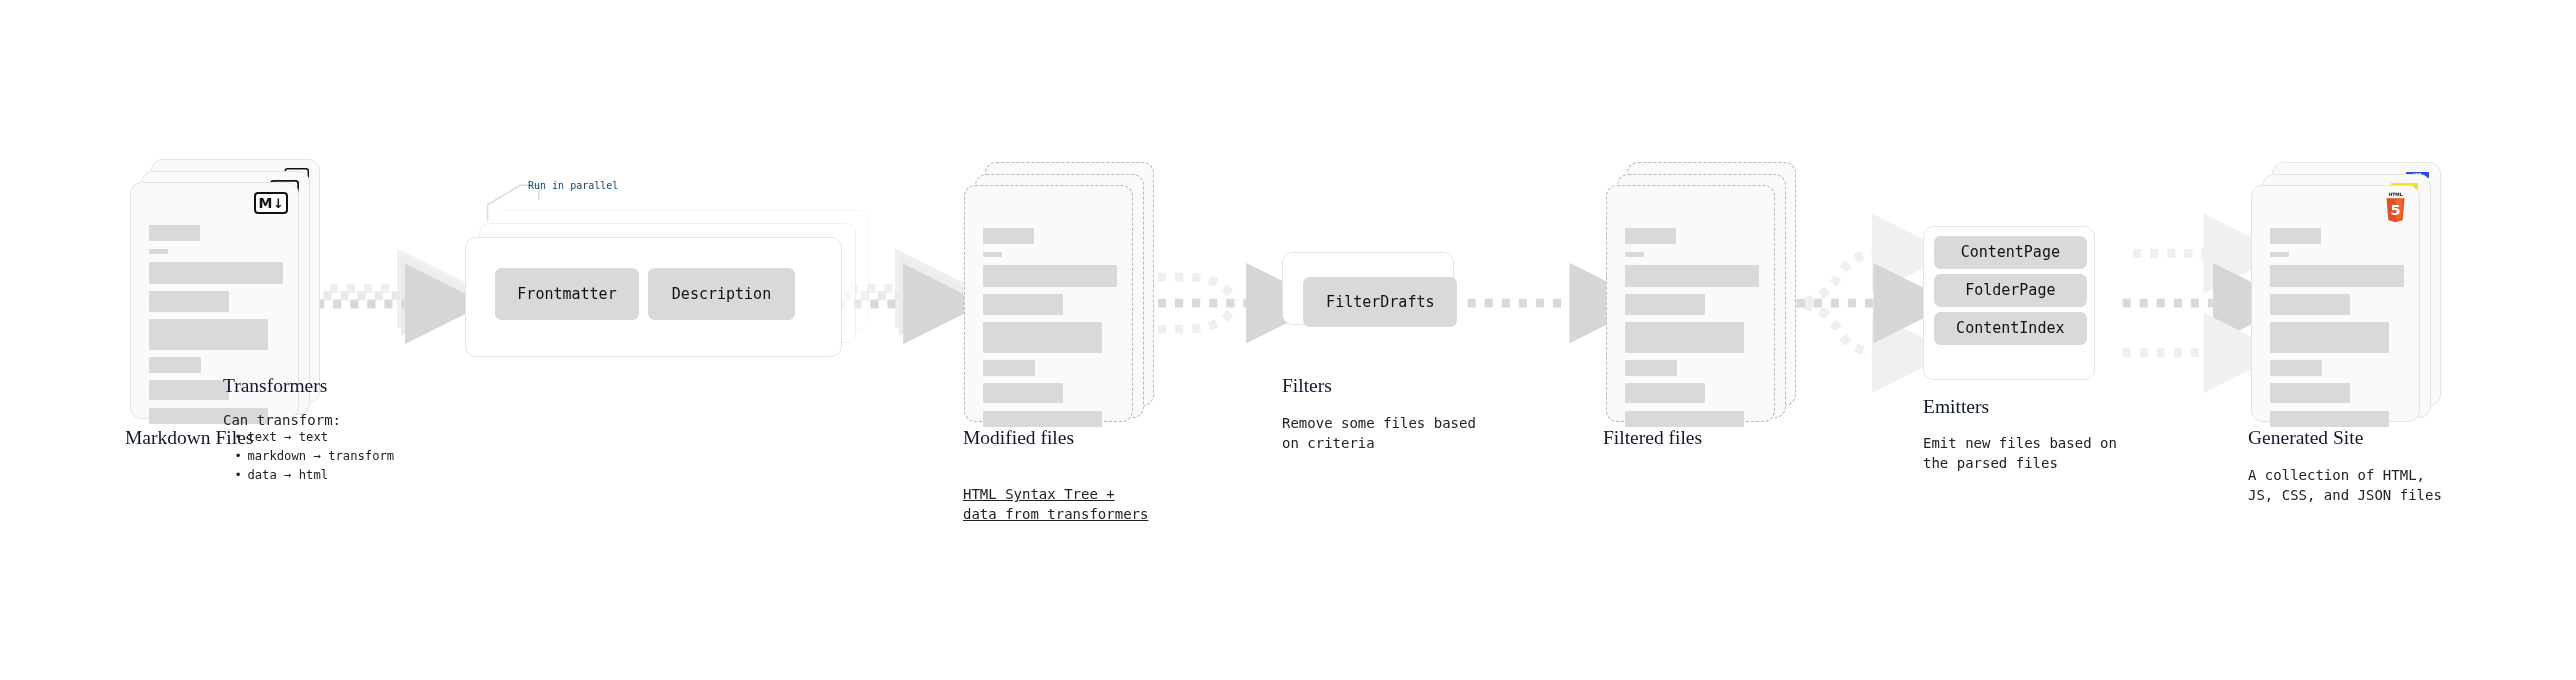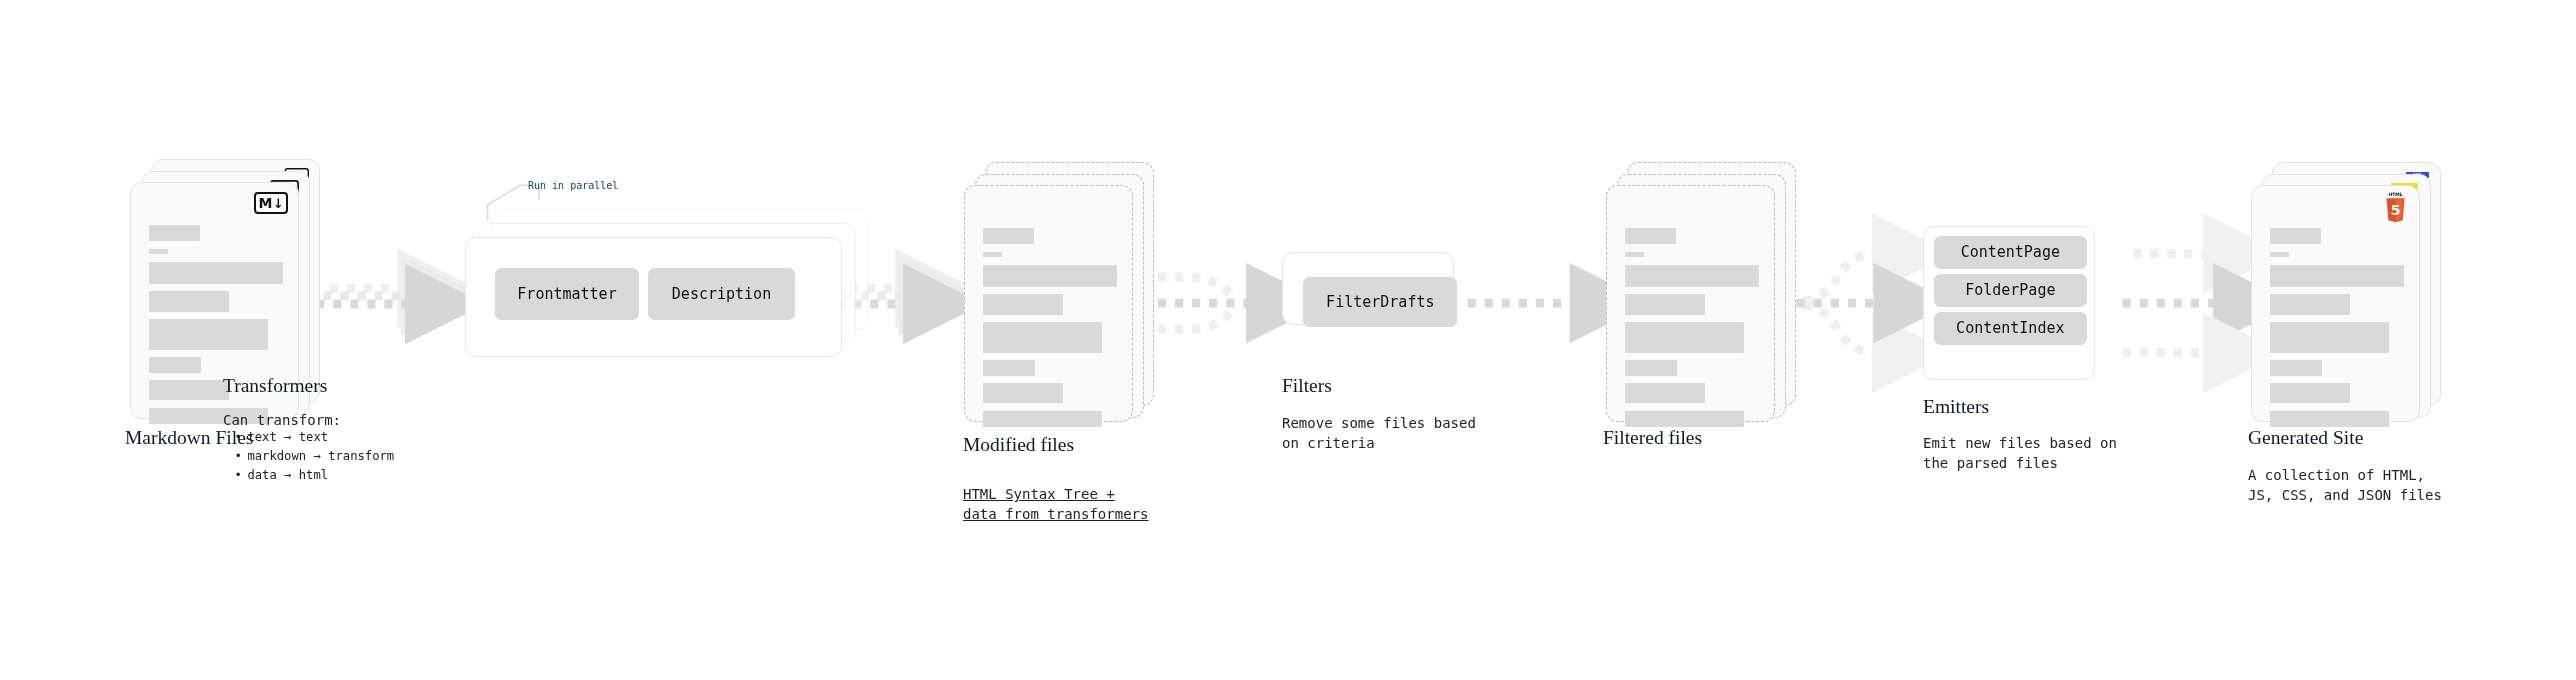--- a/index.html
+++ b/index.html
@@ -293,21 +293,21 @@
         <div class="bar" style="width:18.7px;height:5.7px;"></div>
         <div class="bar" style="width:134px;height:22px;"></div>
         <div class="bar" style="width:80px;height:21px;"></div>
         <div class="bar" style="width:119px;height:31px;"></div>
         <div class="bar" style="width:52px;height:15.4px;"></div>
         <div class="bar" style="width:80px;height:20.3px;"></div>
         <div class="bar" style="width:119px;height:16.3px;"></div>
       </div>
     </div>
   </div>
-  <div class="title" style="left:963px; top:427px;margin-top:7px;">Modified files</div>
+  <div class="title" style="left:963px; top:427px;">Modified files</div>
   <div class="caption" style="left:963px; top:484px;text-decoration:underline;">HTML Syntax Tree +
 data from transformers</div>
 
   <div class="proc-box" style="left:1282px; top:252px; width:172px; height:73px;">
     <div class="chip" style="left:22px; top:23.6px; width:156px; height:50px; left:20.3px; width:154px;">FilterDrafts</div>
   </div>
   <div class="title" style="left:1282px; top:375px;">Filters</div>
   <div class="caption" style="left:1282px; top:413px;">Remove some files based
 on criteria</div>
 

